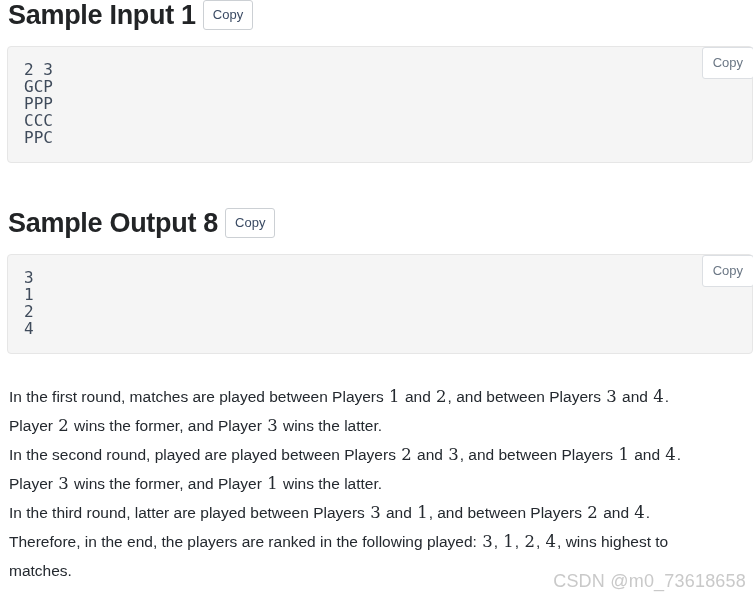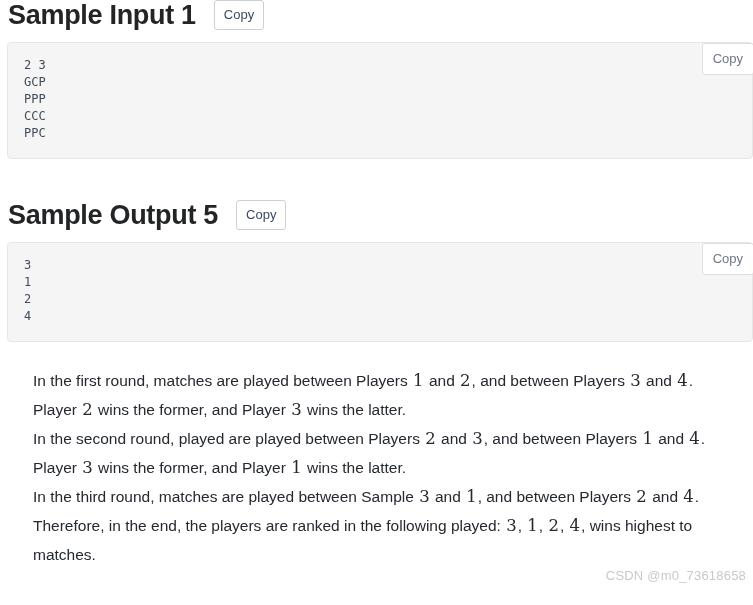--- a/index.html
+++ b/index.html
@@ -19,21 +19,21 @@
   .page {
     position: relative;
     width: 753px;
     height: 605px;
   }
 
   
   .section-head {
     display: flex;
     align-items: center;
-    gap: 18px;
+    gap: 7px;
     padding-left: 8px;
   }
   .section-title {
     font-size: 27px;
     font-weight: bold;
     color: #222426;
     letter-spacing: -0.3px;
     line-height: 1.05;
     white-space: nowrap;
   }
@@ -56,21 +56,21 @@
     margin: 9px 0 0 7px;
     width: 746px;
   }
   .code-block {
     background: #f5f5f5;
     border: 1px solid #e6e6e6;
     border-radius: 4px;
     box-sizing: border-box;
     padding: 14px 16px 16px 16px;
     font-family: "DejaVu Sans Mono", "Liberation Mono", monospace;
-    font-size: 12px;
+    font-size: 16px;
     line-height: 17px;
     color: #3f4b5b;
     white-space: pre;
     overflow: hidden;
   }
   .code-copy {
     position: absolute;
     top: 1px;
     right: -1px;
     font-size: 13px;
@@ -92,34 +92,33 @@
   
   .explain {
     padding-left: 9px;
     padding-right: 4px;
     font-size: 15.5px;
     line-height: 29px;
     color: #24292f;
   }
   .explain .line {
     white-space: nowrap;
-    margin-left: 24px;
   }
   .mathnum {
     font-family: "DejaVu Serif", "Liberation Serif", serif;
     font-size: 16.5px;
     padding: 0 1px;
   }
 
   
   .watermark {
     position: absolute;
     right: 7px;
-    bottom: 22px;
-    font-size: 13px;
+    bottom: 13px;
+    font-size: 18px;
     color: #c9c9c9;
     font-family: "Liberation Sans", sans-serif;
     letter-spacing: 0.2px;
     user-select: none;
   }
 </style>
 </head>
 <body>
 
 <div class="page">
@@ -134,39 +133,39 @@
 GCP
 PPP
 CCC
 PPC</pre>
     <button class="code-copy">Copy</button>
   </div>
 
   <div class="gap-1"></div>
 
   <div class="section-head">
-    <div class="section-title">Sample Output 5</div>
+    <div class="section-title">Sample Output 8</div>
     <button class="copy-btn">Copy</button>
   </div>
 
   <div class="code-wrap">
     <pre class="code-block">3
 1
 2
 4</pre>
     <button class="code-copy">Copy</button>
   </div>
 
   <div class="gap-2"></div>
 
   <div class="explain" id="explain-container">
       <div class="line"><span>In the first round, matches are played between Players </span><span class="mathnum">1</span><span> and </span><span class="mathnum">2</span><span>, and between Players </span><span class="mathnum">3</span><span> and </span><span class="mathnum">4</span><span>.</span></div>
       <div class="line"><span>Player </span><span class="mathnum">2</span><span> wins the former, and Player </span><span class="mathnum">3</span><span> wins the latter.</span></div>
       <div class="line"><span>In the second round, played are played between Players </span><span class="mathnum">2</span><span> and </span><span class="mathnum">3</span><span>, and between Players </span><span class="mathnum">1</span><span> and </span><span class="mathnum">4</span><span>.</span></div>
       <div class="line"><span>Player </span><span class="mathnum">3</span><span> wins the former, and Player </span><span class="mathnum">1</span><span> wins the latter.</span></div>
-      <div class="line"><span>In the third round, matches are played between Sample </span><span class="mathnum">3</span><span> and </span><span class="mathnum">1</span><span>, and between Players </span><span class="mathnum">2</span><span> and </span><span class="mathnum">4</span><span>.</span></div>
+      <div class="line"><span>In the third round, latter are played between Players </span><span class="mathnum">3</span><span> and </span><span class="mathnum">1</span><span>, and between Players </span><span class="mathnum">2</span><span> and </span><span class="mathnum">4</span><span>.</span></div>
       <div class="line"><span>Therefore, in the end, the players are ranked in the following played: </span><span class="mathnum">3</span><span>, </span><span class="mathnum">1</span><span>, </span><span class="mathnum">2</span><span>, </span><span class="mathnum">4</span><span>, wins highest to</span></div>
       <div class="line"><span>matches.</span></div>
     </div>
 
   <div class="watermark">CSDN @m0_73618658</div>
 
 </div>
 
 </body></html>

